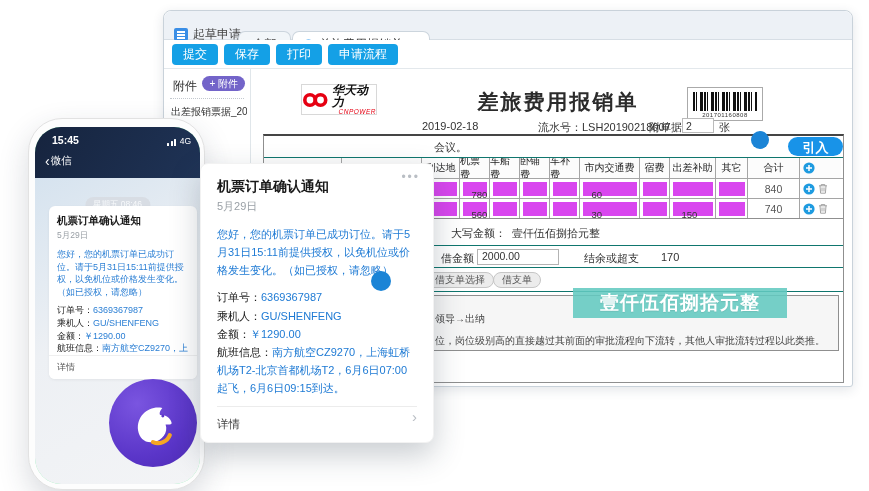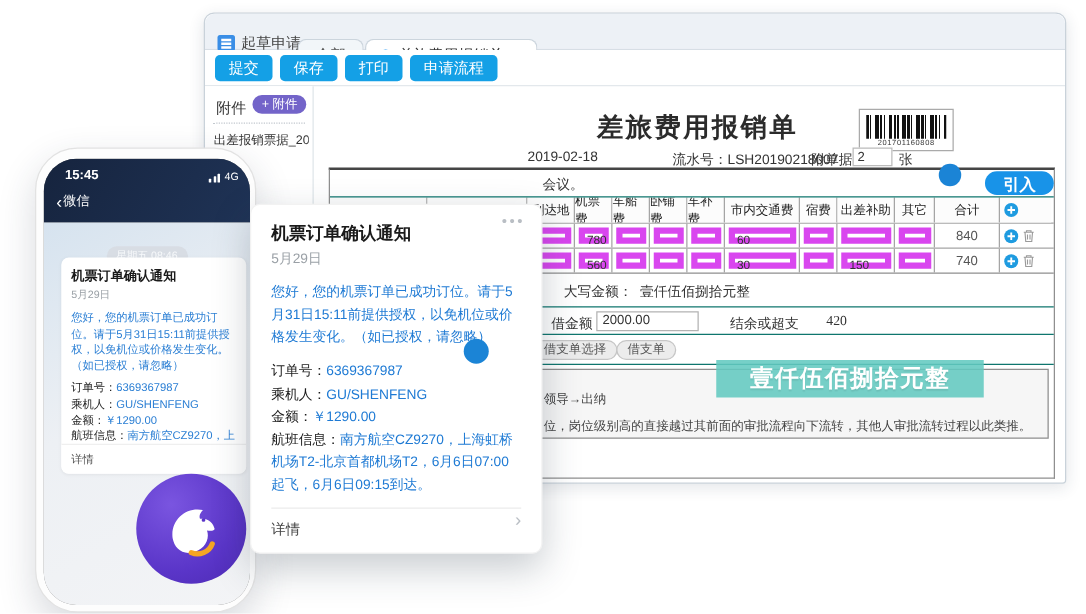--- a/index.html
+++ b/index.html
@@ -51,48 +51,48 @@
   .purpose-frag{position:absolute;left:170px;top:4px;font-size:11px;color:#333;}
   .import-btn{position:absolute;left:524px;top:1px;width:55px;height:19px;background:#1893e8;color:#fff;
     font-size:13px;font-weight:bold;border:none;border-radius:10px;line-height:19px;text-align:center;}
   
   .trow{display:flex;border-bottom:1px solid #a5a5a5;}
   .trow:last-child{border-bottom:1px solid #8f8f8f;}
   .tcell{border-right:1px solid #a5a5a5;height:19px;display:flex;align-items:center;justify-content:center;
     font-size:10px;color:#222;overflow:hidden;flex:none;}
   .trow.head .tcell{height:20px;background:#fcfcfc;}
   .tcell:last-child{border-right:none;}
-  .cinput{width:calc(100% - 5px);height:13px;border:5px solid #d946ef;background:#fff;font-size:9.5px;color:#333;
+  .cinput{width:calc(100% - 5px);height:13px;border:7px solid #d946ef;background:#fff;font-size:9.5px;color:#333;
     line-height:12px;padding-left:2px;text-align:left;}
   .total-txt{font-size:10.5px;color:#555;}
   .acts{display:flex;align-items:center;justify-content:flex-start;gap:3px;padding-left:3px;}
   
   .caps-row{height:27px;font-size:11px;color:#333;}
   .caps-row span{position:absolute;top:7px;}
   .loan-row{height:22px;font-size:11px;color:#333;}
-  .loan-row .lbl{position:absolute;top:5px;font-family:Liberation Serif, serif;}
+  .loan-row .lbl{position:absolute;top:5px;}
   .loan-input{position:absolute;left:213px;top:3px;width:82px;height:16px;border:1px solid #b3b3b3;background:#fff;
     font-size:10.5px;color:#333;padding-left:4px;}
   .loanbtn-row{height:24px;}
   .gbtn{position:absolute;top:4px;height:16px;padding:0 8px;background:#ececec;border:1px solid #c6c6c6;
     border-radius:9px;font-size:10px;color:#555;line-height:14px;}
   .persons-row{height:21px;font-size:10.5px;color:#333;border-bottom:1px solid #9a9a9a;}
   .persons-row span{position:absolute;top:5px;}
   .approval{position:relative;margin:3px 4px 0 4px;height:56px;background:#f6f6f6;border:1px solid #8f8f8f;}
   .approval div{position:absolute;left:166px;font-size:10px;color:#444;white-space:nowrap;}
 
   
   .watermark{position:absolute;left:573px;top:288px;width:214px;height:30px;background:rgba(99,201,192,.88);
     z-index:2;display:flex;align-items:center;justify-content:center;font-size:19px;font-weight:bold;color:#fff;
     letter-spacing:1px;text-shadow:0 1px 1px rgba(0,0,0,.08);}
 
   
   .phone{position:absolute;left:28px;top:118px;width:177px;height:372px;background:#fdfdfd;border:1px solid #e2e2e2;
     border-radius:34px;box-shadow:0 12px 30px rgba(40,50,70,.18);z-index:3;}
-  .screen{position:absolute;left:6px;top:8px;width:165px;height:357px;border-radius:26px;overflow:hidden;background:#737373;}
+  .screen{position:absolute;left:6px;top:8px;width:165px;height:357px;border-radius:26px;overflow:hidden;background:#86efac;}
   .ph-header{position:absolute;left:0;top:0;width:100%;height:51px;background:linear-gradient(120deg,#16243e,#1f3356);}
   .ph-time{position:absolute;left:17px;top:7px;font-size:10.5px;font-weight:bold;color:#fff;}
   .ph-signal{position:absolute;right:9px;top:9px;display:flex;align-items:flex-end;gap:1.5px;}
   .sbar{width:2px;background:#fff;border-radius:.5px;}
   .ph-4g{font-size:8.5px;color:#fff;margin-left:2px;}
   .ph-back{position:absolute;left:10px;top:27px;font-size:10.5px;color:#fff;display:flex;align-items:center;gap:1px;}
   .ph-back .chev{font-size:14px;line-height:10px;}
   .ph-title{position:absolute;left:0;top:27px;width:100%;text-align:center;font-size:12.5px;font-weight:bold;color:#fff;}
   .chat{position:absolute;left:0;top:51px;width:100%;bottom:0;background:linear-gradient(150deg,#d6e3ef,#edf0f4 45%,#f3f4f6);}
   .time-pill{position:absolute;left:50%;top:19px;transform:translateX(-50%);background:#d8dde4;color:#f7f9fb;
@@ -164,20 +164,32 @@
 
     <div class="sidepanel">
       <span class="att-title">附件</span>
       <span class="att-add">+ 附件</span>
       <div class="att-sep"></div>
       <div class="att-file">出差报销票据_20190219.j...</div>
     </div>
 
     <div class="doc">
 
+      <div class="logo-box">
+        <span style="display:flex;">
+          <svg width="27" height="18" viewBox="0 0 27 18">
+              <circle cx="8" cy="9" r="5.2" fill="none" stroke="#e60012" stroke-width="3.6"></circle>
+              <circle cx="18.5" cy="9" r="5.2" fill="none" stroke="#e60012" stroke-width="3.6"></circle>
+            </svg>
+        </span>
+        <span class="logo-txt">
+          <span class="logo-cn">华天动力</span>
+          <span class="logo-en">CNPOWER</span>
+        </span>
+      </div>
 
       <div class="doc-title">差旅费用报销单</div>
 
       <div class="barcode-box">
         <div class="bars"></div>
         <div class="bar-num">201701160808</div>
       </div>
 
       <div class="hfields">
         <span style="left:159px;">2019-02-18</span>
@@ -315,21 +327,21 @@
 
         <div class="frow caps-row">
           <span style="left:187px;">大写金额：</span>
           <span style="left:248px;">壹仟伍佰捌拾元整</span>
         </div>
 
         <div class="frow loan-row">
           <span class="lbl" style="left:177px;">借金额</span>
           <div class="loan-input">2000.00</div>
           <span class="lbl" style="left:320px;">结余或超支</span>
-          <span class="lbl" style="left:397px;">420</span>
+          <span class="lbl" style="left:397px;">170</span>
         </div>
 
         <div class="frow loanbtn-row">
           <button class="gbtn" style="left:162px;">借支单选择</button>
           <button class="gbtn" style="left:229px;">借支单</button>
         </div>
 
 
         <div class="approval">
           <div style="top:16px;">领导→出纳</div>

